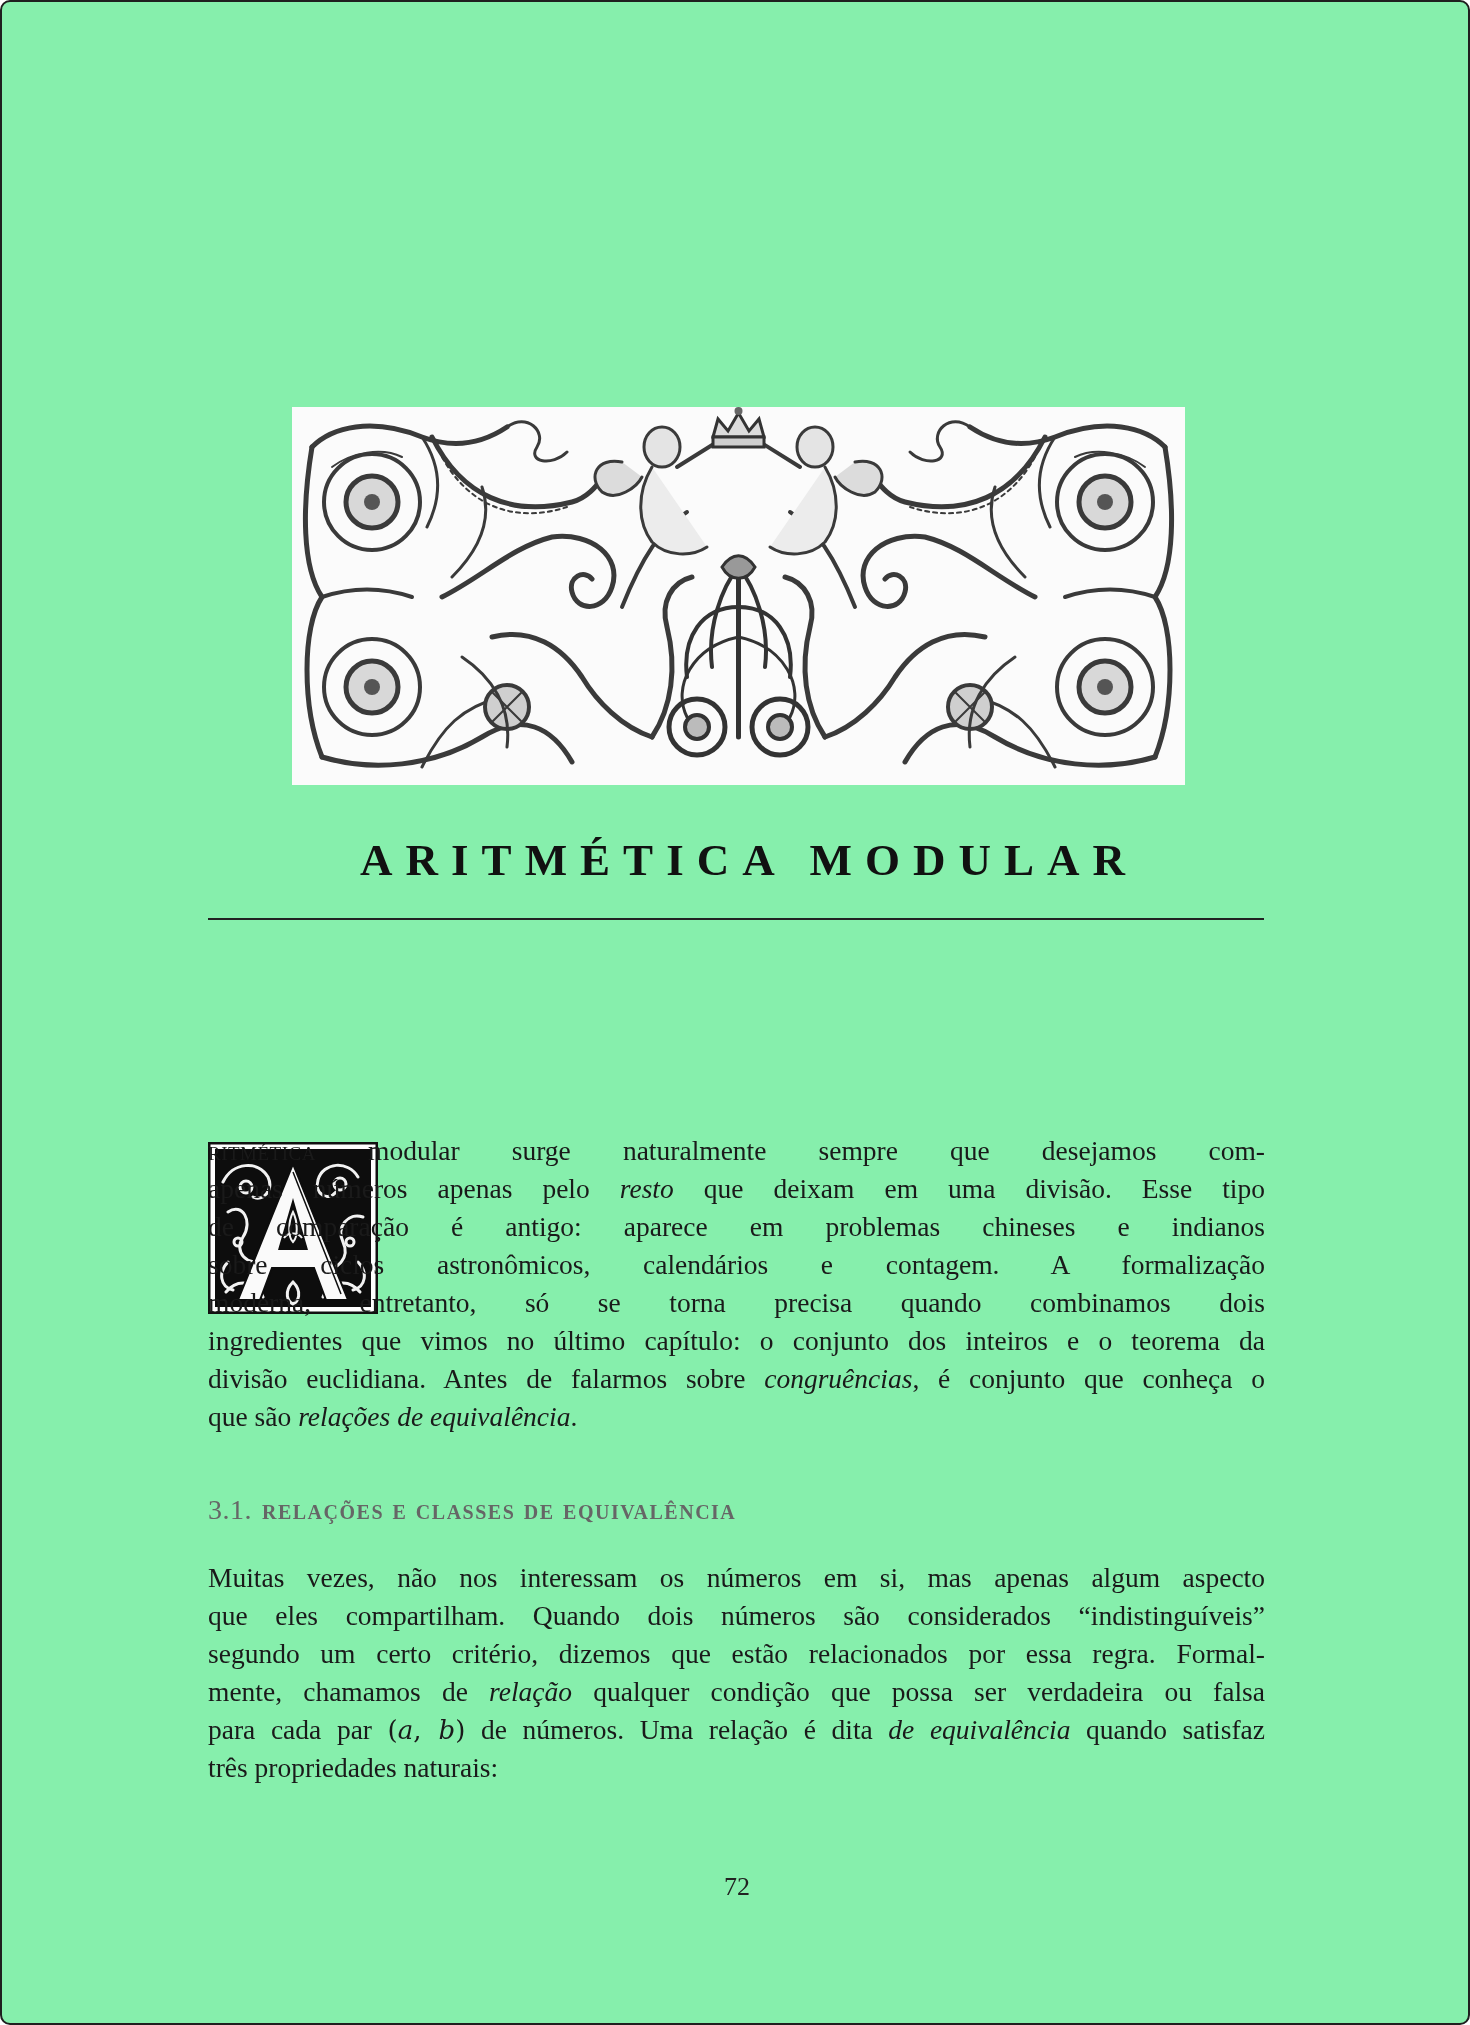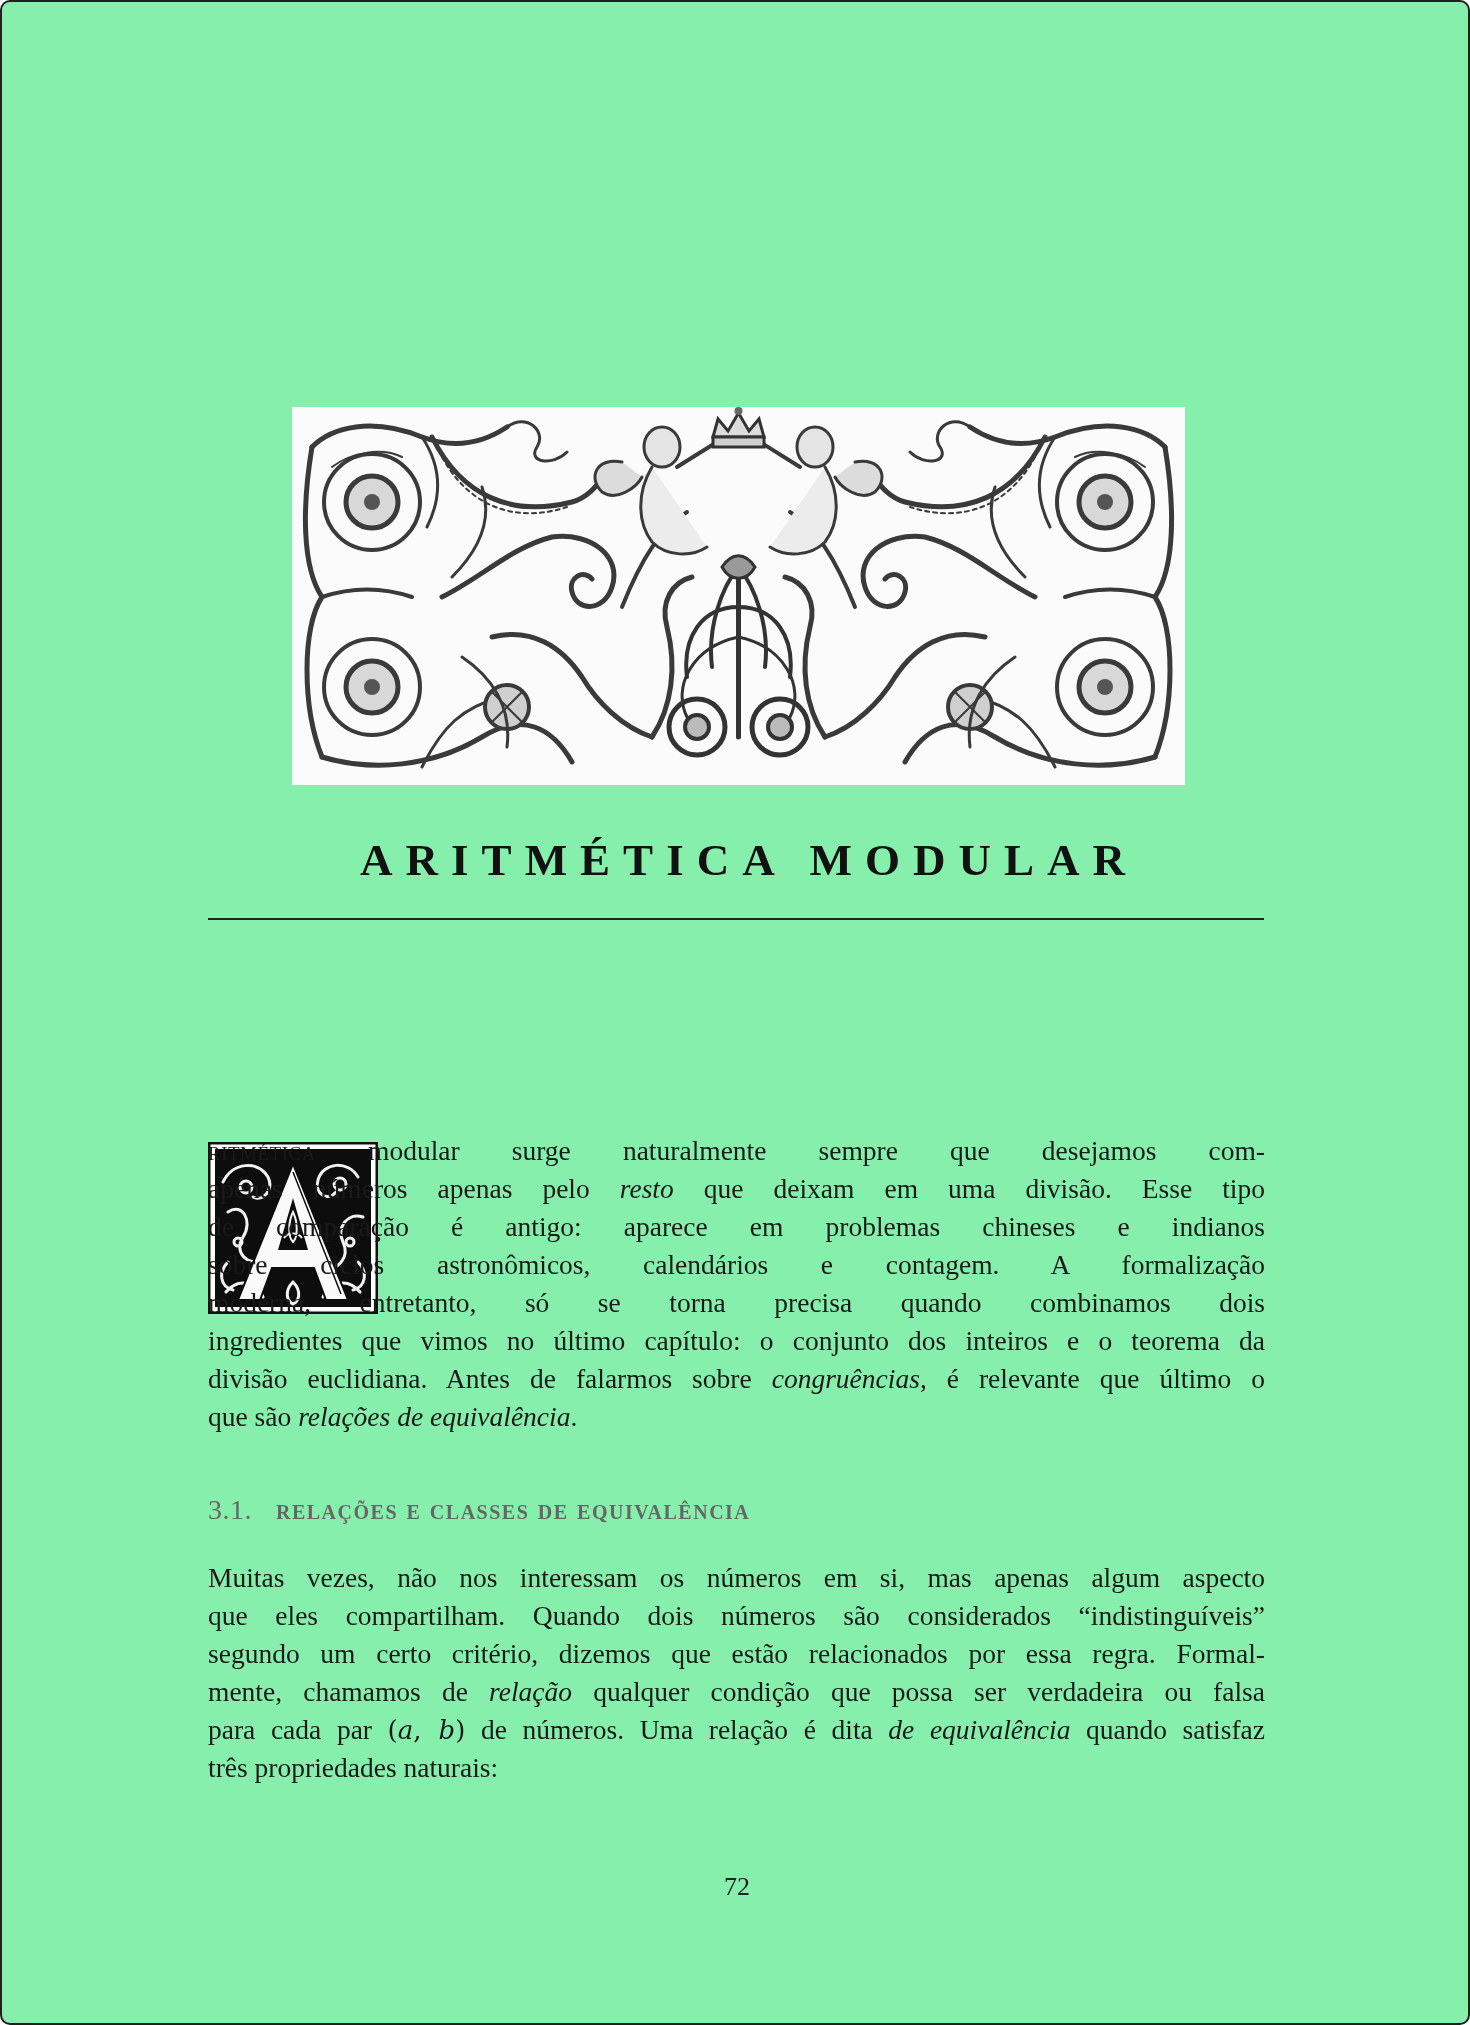--- a/index.html
+++ b/index.html
@@ -99,21 +99,21 @@
 
     .section-heading {
       position: absolute;
       left: 206px;
       top: 1488px;
       font-size: 28px;
       color: #666666;
       line-height: 40px;
       white-space: nowrap;
     }
-    .section-heading .num { font-weight: normal; margin-right: 24px; letter-spacing: 0.5px; }
+    .section-heading .num { font-weight: normal; margin-right: 10px; letter-spacing: 0.5px; }
     .section-heading .label {
       font-variant: small-caps;
       text-transform: lowercase;
       font-weight: bold;
       letter-spacing: 1.5px;
     }
     .body2 { top: 1557px; }
 
     .page-number {
       position: absolute;
@@ -231,21 +231,21 @@
     </svg>
   </div>
 
   <div class="text intro" id="intro-para">
       <span class="line ind"><span class="smallcaps">ritmética</span><span> modular surge naturalmente sempre que desejamos com-</span></span>
       <span class="line ind"><span>apenas números apenas pelo </span><em>resto</em><span> que deixam em uma divisão. Esse tipo</span></span>
       <span class="line ind"><span>de comparação é antigo: aparece em problemas chineses e indianos</span></span>
       <span class="line ind"><span>sobre ciclos astronômicos, calendários e contagem. A formalização</span></span>
       <span class="line ind"><span>moderna, entretanto, só se torna precisa quando combinamos dois</span></span>
       <span class="line"><span>ingredientes que vimos no último capítulo: o conjunto dos inteiros e o teorema da</span></span>
-      <span class="line"><span>divisão euclidiana. Antes de falarmos sobre </span><em>congruências</em><span>, é relevante que último o</span></span>
+      <span class="line"><span>divisão euclidiana. Antes de falarmos sobre </span><em>congruências</em><span>, é conjunto que conheça o</span></span>
       <span class="line last"><span>que são </span><em>relações de equivalência</em><span>.</span></span>
     </div>
 
   <div class="section-heading">
     <span class="num">3.1.</span><span class="label">Relações e classes de equivalência</span>
   </div>
 
   <div class="text body2" id="body-para">
       <span class="line"><span>Muitas vezes, não nos interessam os números em si, mas apenas algum aspecto</span></span>
       <span class="line"><span>que eles compartilham. Quando dois números são considerados “indistinguíveis”</span></span>

